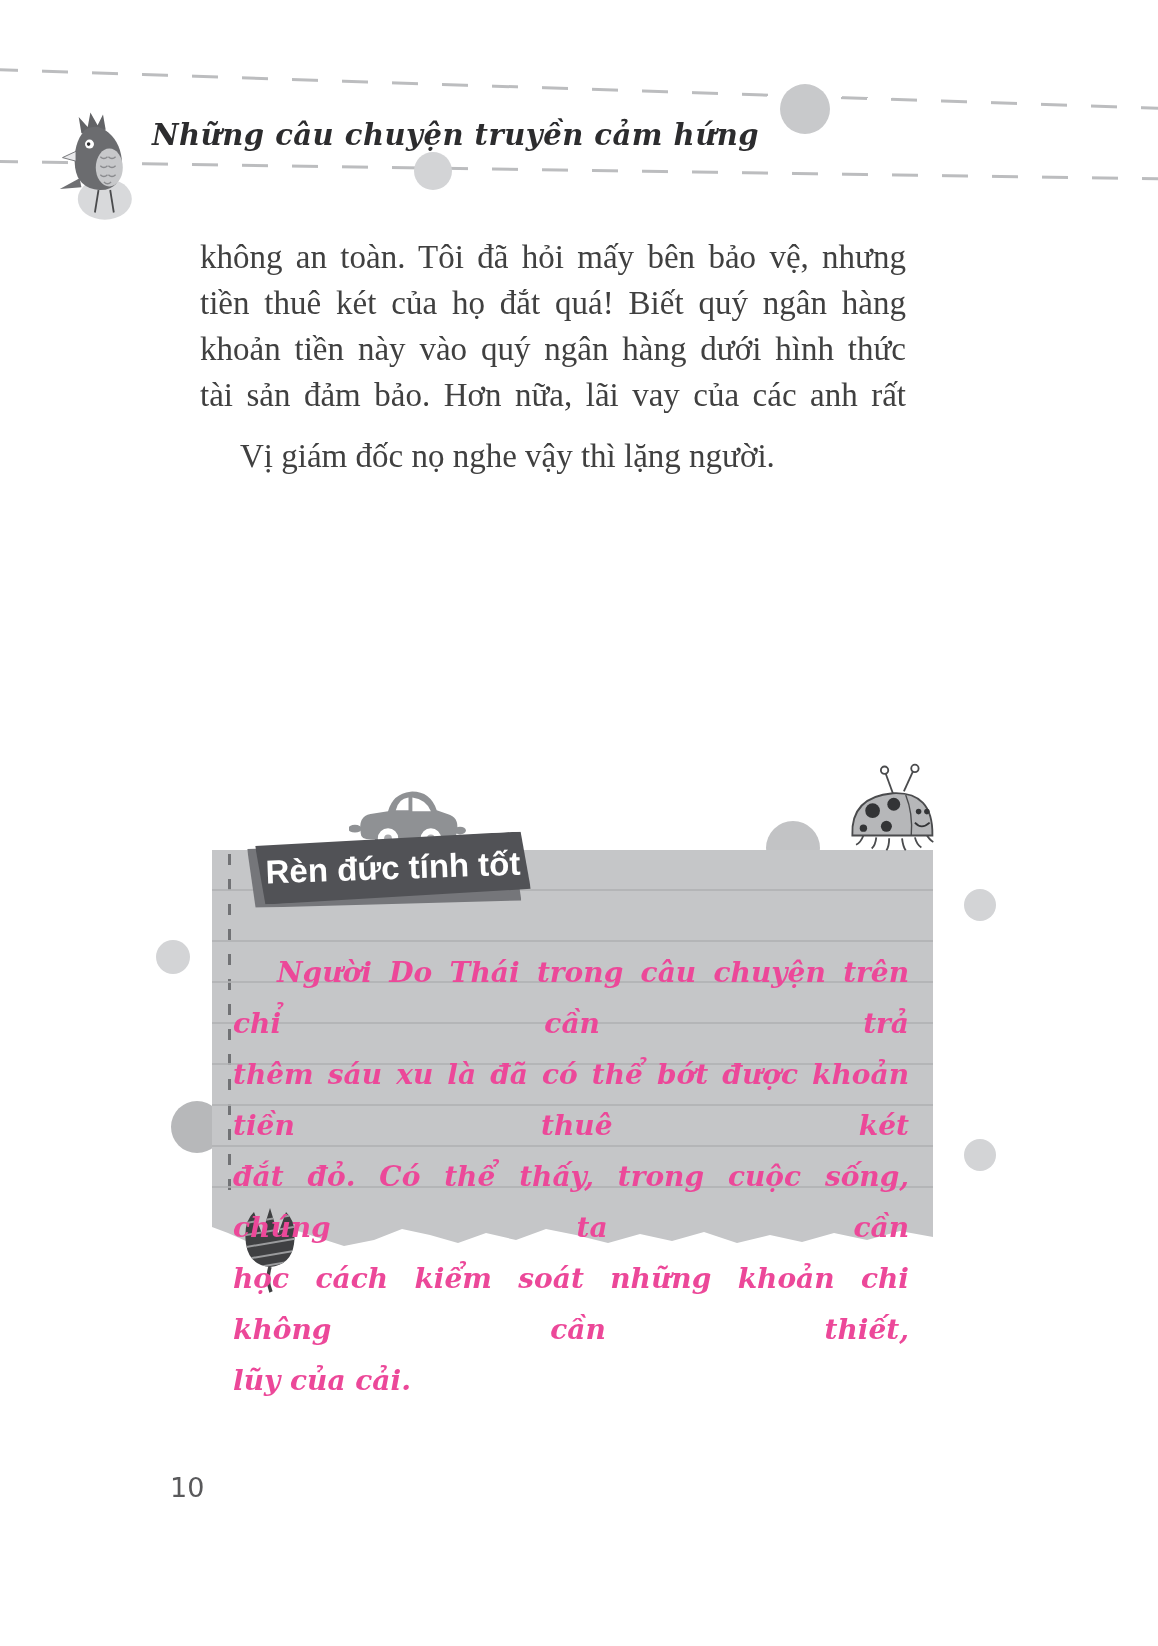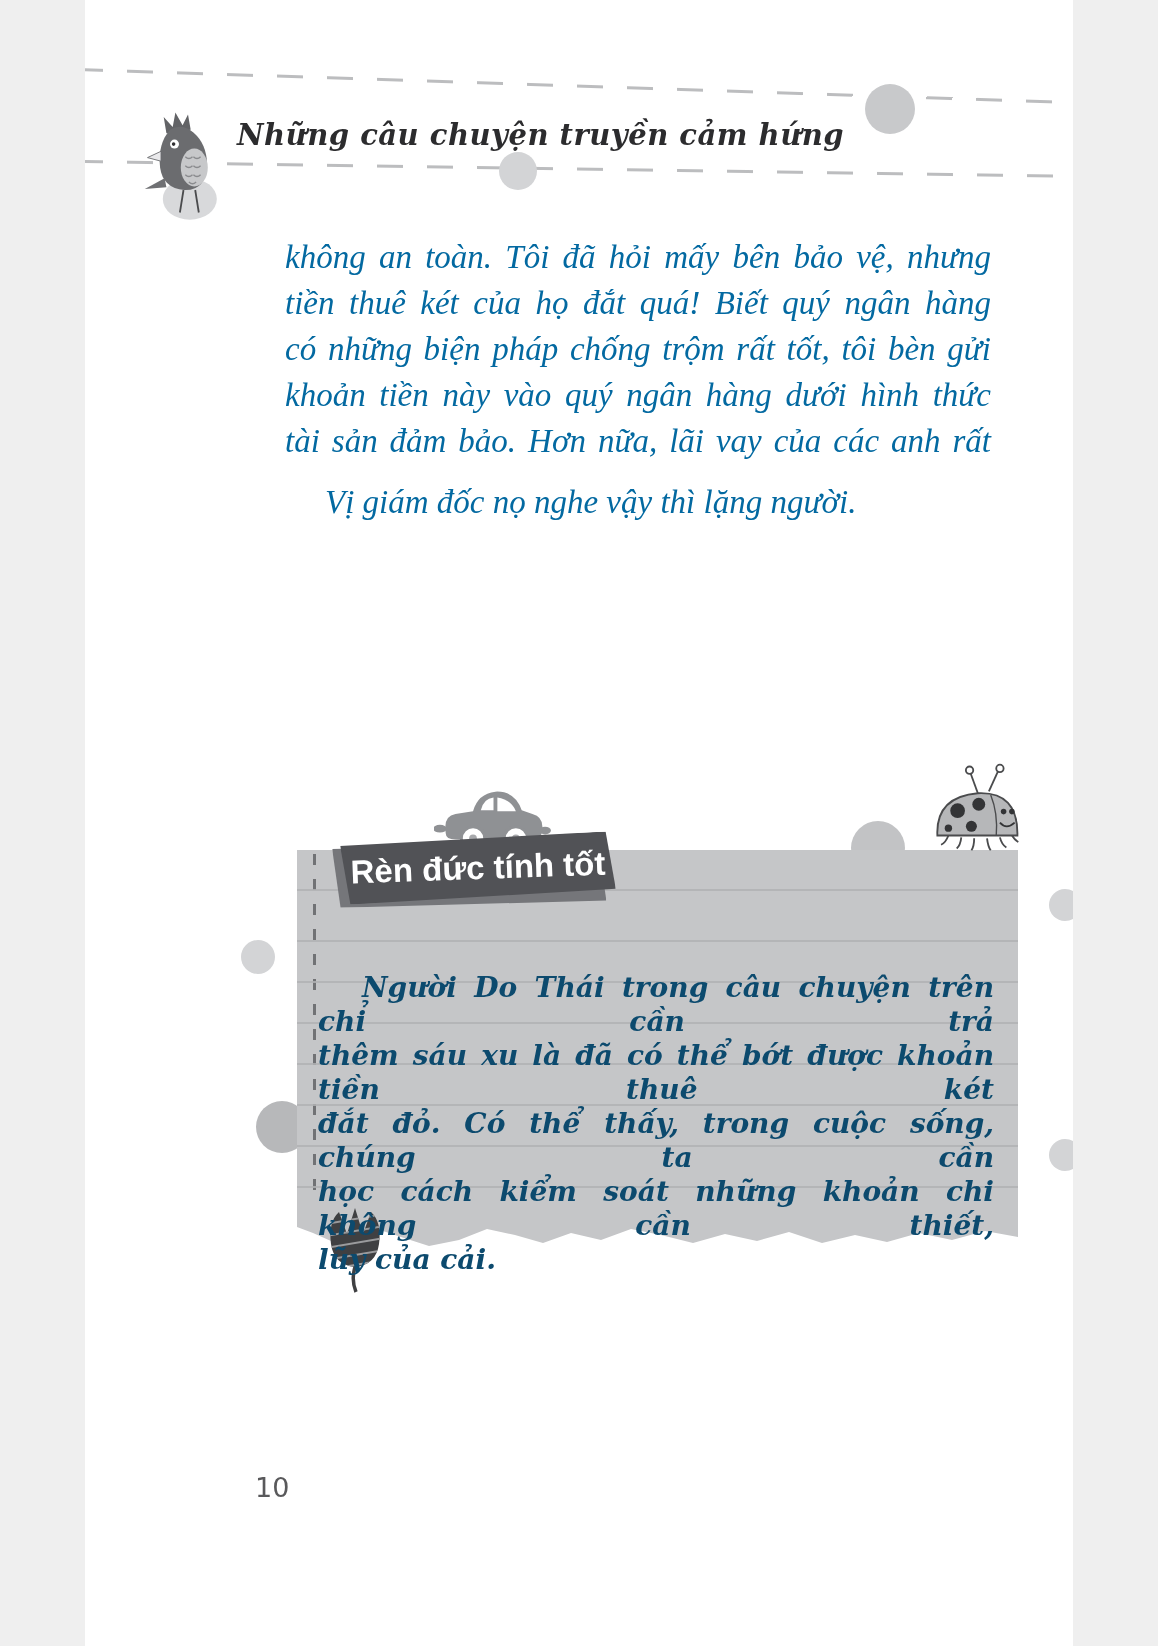--- a/index.html
+++ b/index.html
@@ -1,16 +1,16 @@
 <!DOCTYPE html>
 <html><head>
 <meta charset="utf-8">
 <style>
   html,body{margin:0;padding:0;background:#efefef;}
-  #page{position:relative;width:988px;height:1646px;background:#ffffff;margin:0 auto;
+  #page{position:relative;width:1158px;height:1646px;background:#ffffff;margin:0 auto;
         overflow:hidden;font-family:"Liberation Serif",serif;}
 
   
   .dash-line{position:absolute;height:3px;width:1260px;
     background:repeating-linear-gradient(90deg,#bcbdbf 0 26px,transparent 26px 50px);
     transform-origin:left top;}
   #dash1{left:-8px;top:68px;transform:rotate(1.9deg);}
   #dash2{left:-8px;top:160px;transform:rotate(0.85deg);}
 
   
@@ -24,21 +24,21 @@
   #circ-right2{left:964px;top:1139px;width:32px;height:32px;background:#d3d4d6;z-index:3;}
 
   
   #bird{position:absolute;left:58px;top:103px;z-index:2;}
   #series-title{position:absolute;left:152px;top:118px;z-index:2;
     font-family:"DejaVu Serif",serif;font-style:italic;font-weight:bold;
     font-size:29px;color:#2c2c2e;letter-spacing:.5px;}
 
   
   #story{position:absolute;left:200px;top:234px;width:706px;z-index:2;
-    font-size:33px;line-height:46px;color:#0369a1;font-style:italic;}
+    font-size:33px;line-height:46px;color:#404040;}
   #story .j{text-align:justify;text-align-last:justify;}
   #story .closing{text-indent:40px;margin-top:15px;}
 
   
   #car{position:absolute;left:349px;top:779px;z-index:3;}
   #ladybug{position:absolute;left:845px;top:760px;z-index:3;}
   #tulip{position:absolute;left:240px;top:1202px;z-index:3;}
 
   
   #callout-box{position:absolute;left:212px;top:850px;width:721px;height:400px;
@@ -59,21 +59,21 @@
     transform:rotate(1.8deg);clip-path:polygon(0 8%,97% 0%,100% 90%,3% 100%);}
   #badge{position:absolute;left:0;top:0;width:274px;height:64px;background:#515256;
     clip-path:polygon(0 8%,97% 0%,100% 90%,3% 100%);
     display:flex;align-items:center;justify-content:center;
     font-family:"Liberation Sans",sans-serif;font-weight:bold;font-size:33px;color:#ffffff;
     letter-spacing:0;}
 
   
   #callout-text{position:absolute;left:233px;top:947px;width:676px;z-index:4;
     font-family:"DejaVu Serif",serif;font-style:italic;font-weight:bold;
-    font-size:28px;line-height:34px;color:#0c4a6e;margin-top:24px;}
+    font-size:28px;line-height:51px;color:#ec4899;}
   #callout-text .j{text-align:justify;text-align-last:justify;}
   #callout-text .first{text-indent:44px;}
 
   
   #page-number{position:absolute;left:170px;top:1472px;z-index:2;
     font-family:"DejaVu Sans",sans-serif;font-size:27px;color:#59595b;}
 </style>
 </head>
 <body>
 
@@ -112,21 +112,20 @@
       <line x1="45" y1="95" x2="41" y2="120" stroke="#4a4b4d" stroke-width="2"></line>
       <line x1="58" y1="95" x2="62" y2="120" stroke="#4a4b4d" stroke-width="2"></line>
     </svg>
   </div>
 
   <div id="series-title">Những câu chuyện truyền cảm hứng</div>
 
   <div id="story">
     <div class="j">không an toàn. Tôi đã hỏi mấy bên bảo vệ, nhưng</div>
     <div class="j">tiền thuê két của họ đắt quá! Biết quý ngân hàng</div>
-    <div class="j">có những biện pháp chống trộm rất tốt, tôi bèn gửi</div>
     <div class="j">khoản tiền này vào quý ngân hàng dưới hình thức</div>
     <div class="j">tài sản đảm bảo. Hơn nữa, lãi vay của các anh rất</div>
     <div class="closing">Vị giám đốc nọ nghe vậy thì lặng người.</div>
   </div>
 
   <div id="car">
     <svg width="117" height="74" viewBox="0 0 120 76">
       <ellipse cx="6" cy="51" rx="7" ry="4" fill="#8f9194"></ellipse>
       <ellipse cx="114" cy="53" rx="6" ry="4" fill="#8f9194"></ellipse>
       <path d="M12,56 Q9,38 22,36 L40,33 Q45,15 63,13 Q83,12 90,32 L101,36 Q113,39 111,53 Q111,62 100,62 L22,62 Q12,62 12,56 Z" fill="#8f9194"></path>

